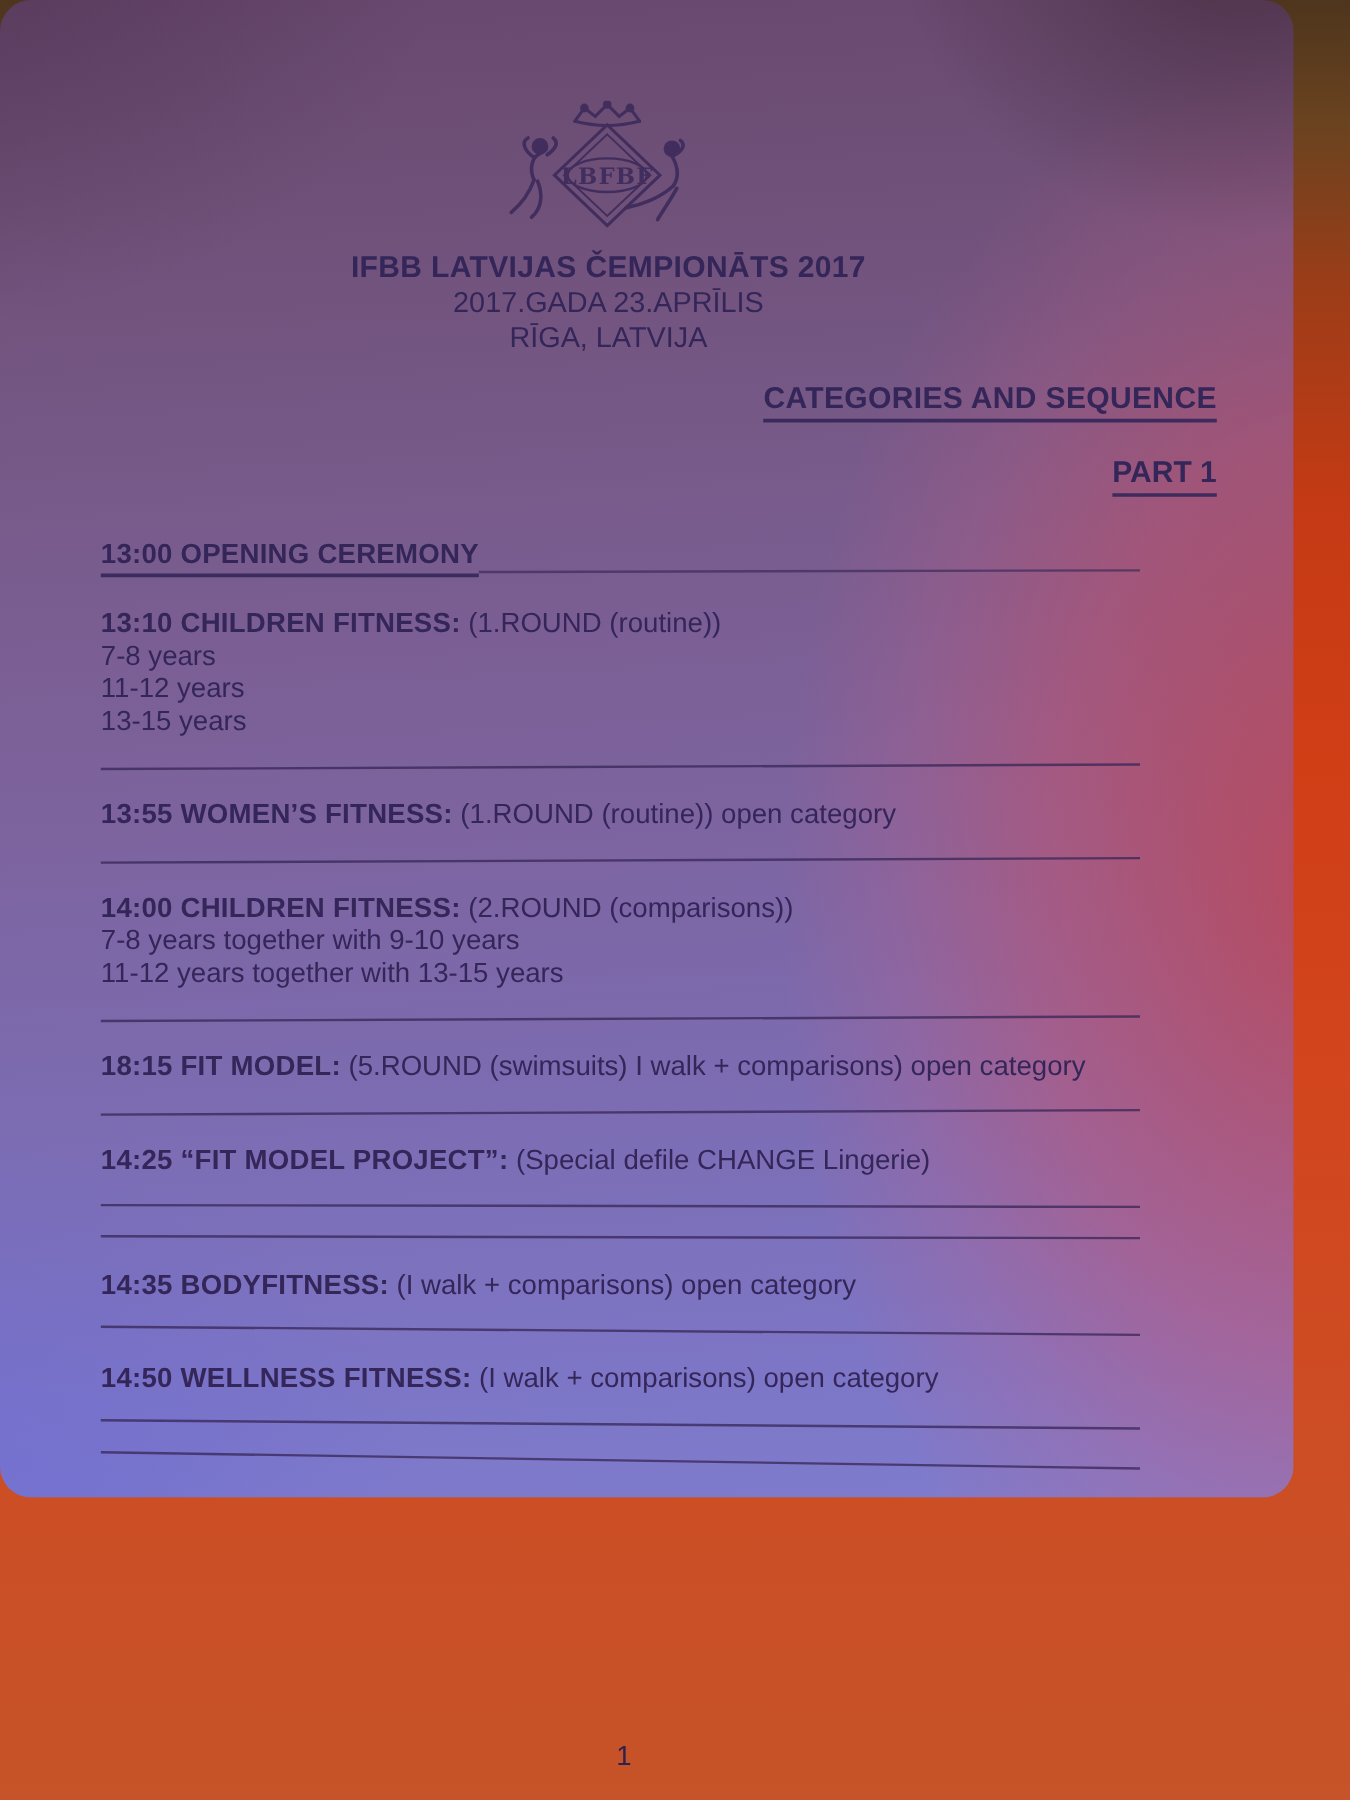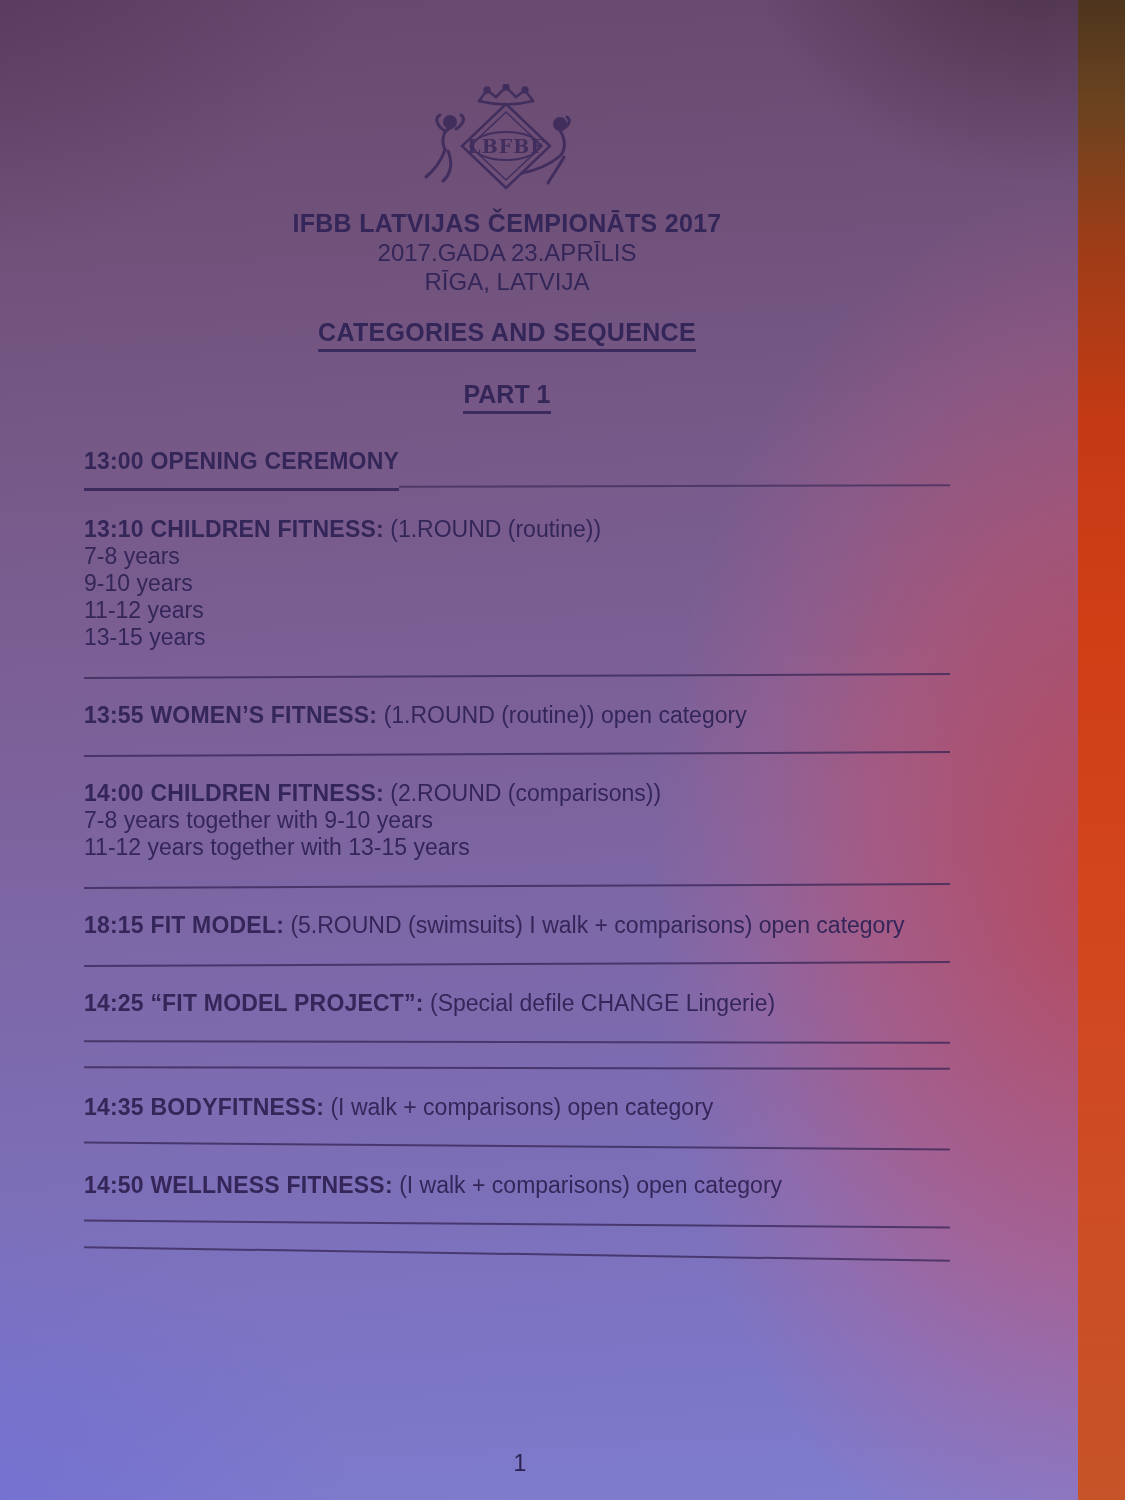--- a/index.html
+++ b/index.html
@@ -11,46 +11,47 @@
   .photo{position:relative;width:1125px;height:1500px;}
   
   .backdrop{
     position:absolute;inset:0;
     background:linear-gradient(to bottom,
       #4e351d 0%, #6b431f 7%, #9c3d18 16%, #c43a14 28%,
       #d03e16 42%, #d2451d 60%, #cd4d24 80%, #c65329 100%);
   }
   
   .paper{
-    position:absolute;left:0;top:0;width:1078px;height:1500px;
+    position:absolute;left:0;top:0;width:1078px;height:1248px;
     background:
       radial-gradient(ellipse 420px 360px at 96% -4%, rgba(48,26,32,0.50), rgba(48,26,32,0) 68%),
       radial-gradient(ellipse 560px 900px at 102% 60%, rgba(228,52,38,0.55) 0%, rgba(224,74,86,0.38) 42%, rgba(212,88,118,0.20) 62%, rgba(212,88,118,0) 80%),
       radial-gradient(ellipse 700px 520px at -6% -4%, rgba(44,22,44,0.30), rgba(44,22,44,0) 62%),
       radial-gradient(ellipse 680px 600px at -4% 104%, rgba(86,92,228,0.30), rgba(86,92,228,0) 60%),
       linear-gradient(177deg, #68486e 0%, #6f5078 14%, #785a8a 32%, #7d639d 52%, #7c6cb2 72%, #7d76c6 90%, #7f7ccd 100%);
     color:#342659;
+    border-radius:26px;
   }
   .masthead{width:1014px;text-align:center;padding-top:84px;}
   .logo-wrap{display:flex;justify-content:center;margin-bottom:12px;}
   .logo-wrap svg{filter:blur(0.4px);opacity:0.92;}
   .masthead h1{margin:0;font-size:25px;line-height:30px;letter-spacing:0.3px;}
   .masthead .sub{margin:0;font-size:24px;line-height:29px;font-weight:normal;}
-  .center-head{width:1014px;text-align:center;}
+  .center-head{width:1014px;text-align:right;}
   .uline{display:inline-block;border-bottom:3px solid rgba(52,38,89,0.9);padding-bottom:2px;}
   .seq{margin-top:22px;font-size:25px;font-weight:bold;letter-spacing:0.3px;}
   .part{margin-top:28px;font-size:25px;font-weight:bold;}
   .content{width:866px;margin-left:84px;}
   .entry{margin-top:25px;}
   .entry .line{margin:0;font-size:23px;line-height:27px;}
   .entry .head{font-weight:bold;letter-spacing:0.2px;}
   .entry .sub{margin:0;font-size:23px;line-height:27px;}
   .opening-line{display:flex;align-items:flex-end;}
   .opening{margin-top:34px;}
-  .open-underlined{border-bottom:3px solid rgba(52,38,89,0.9);padding-bottom:13px;}
+  .open-underlined{border-bottom:3px solid rgba(52,38,89,0.9);padding-bottom:3px;}
   .tail{flex:1;border-bottom:2px solid rgba(58,42,88,0.68);margin-bottom:4px;transform:rotate(-0.15deg);}
   .rule{height:0;border-bottom:2px solid rgba(55,38,85,0.75);margin-top:24px;}
   .r1,.r2,.r3,.r4{transform:rotate(-0.25deg);}
   .r5,.r6{transform:rotate(0.1deg);}
   .r7,.r8{transform:rotate(0.45deg);}
   .r9{transform:rotate(0.9deg);margin-top:28px;}
   .pageno{
     position:absolute;left:500px;top:1450px;width:40px;text-align:center;
     font-size:23px;color:#2c2150;
   }
@@ -116,21 +117,20 @@
             <span class="tail"></span>
         </p>
       </section>
 
       <section class="entry">
         <p class="line">
           <strong class="head"><span>13:10</span> <span>CHILDREN FITNESS:</span></strong>
           <span>(1.ROUND (routine))</span>
         </p>
         <p class="sub">7-8 years</p>
-        <p class="sub">9-10 years</p>
         <p class="sub">11-12 years</p>
         <p class="sub">13-15 years</p>
       </section>
       <div class="rule r1"></div>
 
       <section class="entry">
         <p class="line">
           <strong class="head"><span>13:55</span> <span>WOMEN’S FITNESS:</span></strong>
           <span>(1.ROUND (routine)) open category</span>
         </p>

